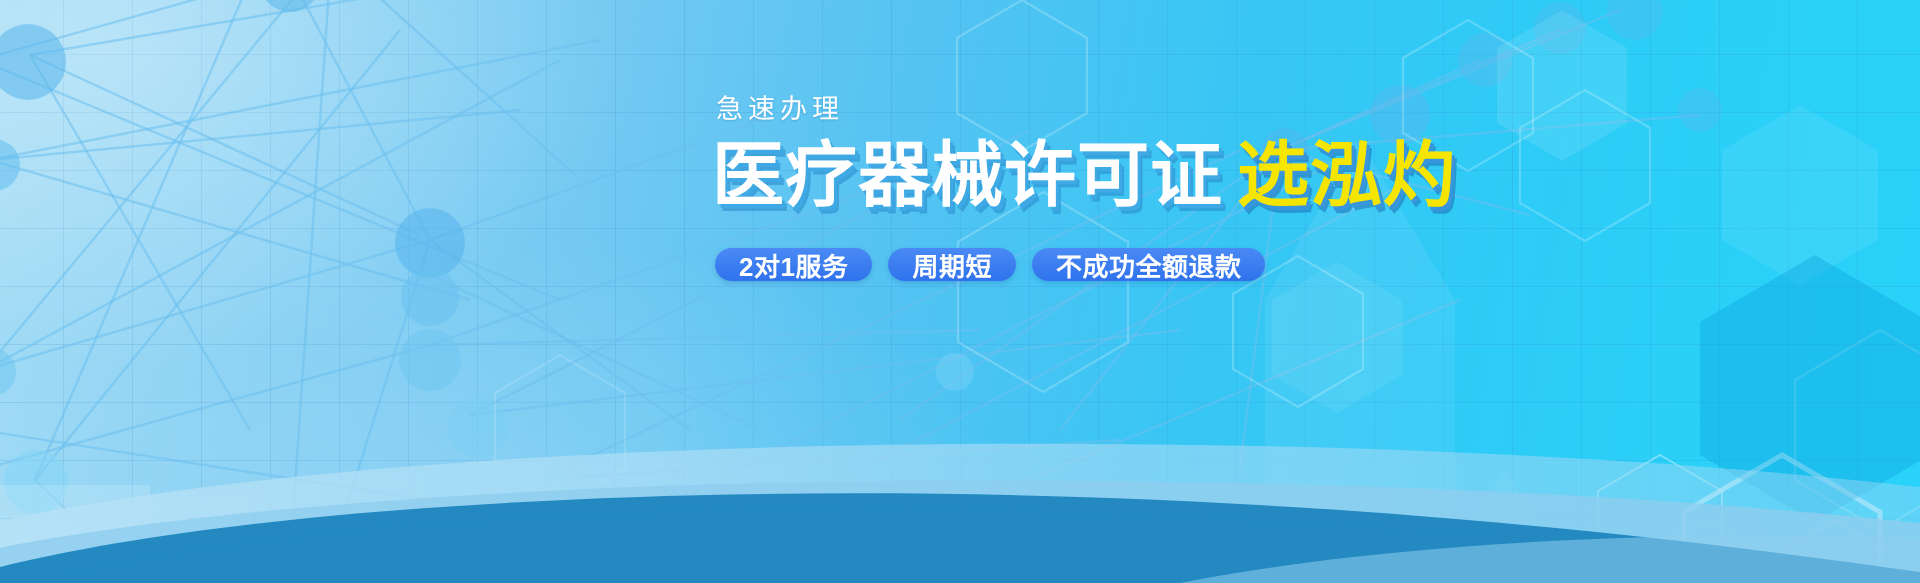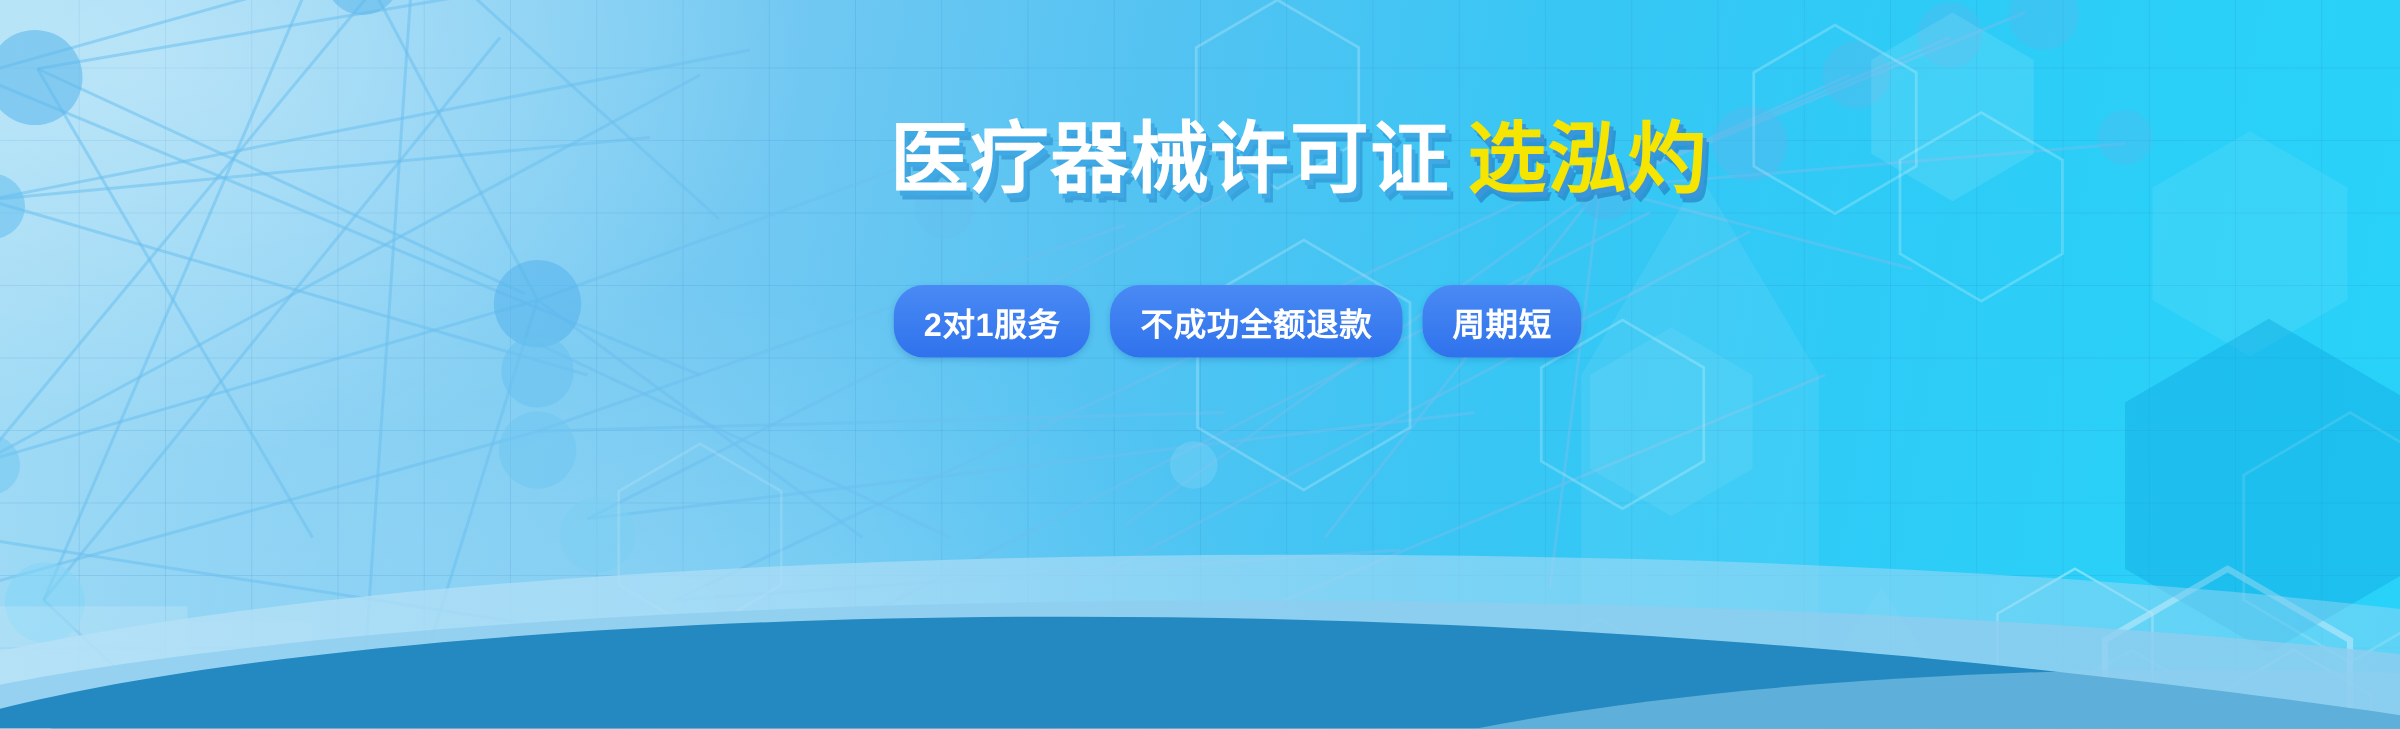--- a/index.html
+++ b/index.html
@@ -71,21 +71,21 @@
     line-height: 1;
     color: #ffffff;
     letter-spacing: 5px;
     margin: 0 0 16px 4px;
     text-shadow: 0 1px 2px rgba(30,110,180,0.32);
     font-weight: 400;
   }
 
   .headline {
     margin: 0;
-    font-size: 63px;
+    font-size: 72px;
     line-height: 1.02;
     font-weight: 700;
     white-space: nowrap;
     letter-spacing: 1px;
     font-family: "DejaVu Sans", "Liberation Sans", sans-serif;
   }
   .headline .w {
     color: #ffffff;
     text-shadow:
        3px 4px 0 #3fa9e5,
@@ -103,31 +103,30 @@
   .pills {
     display: flex;
     gap: 16px;
     margin-top: 36px;
     margin-left: 3px;
   }
   .pill {
     display: inline-flex;
     align-items: center;
     justify-content: center;
-    height: 58px;
+    height: 33px;
     padding: 0 24px;
     border-radius: 24px;
     background: linear-gradient(180deg, #4a8af5 0%, #2f72ec 100%);
     color: #ffffff;
     font-size: 26px;
     font-weight: 700;
     letter-spacing: 0.5px;
     white-space: nowrap;
     box-shadow: 0 2px 5px rgba(20,70,150,0.22);
-    margin-top: 32px;
   }
 </style>
 </head>
 <body>
 
 <div class="banner">
 
   <div class="grid"></div>
 
   <div class="wash"></div>
@@ -265,25 +264,26 @@
       <path d="M -40 583 L -40 556 C 240 494 780 468 1350 486 C 1610 494 1830 512 1960 528 L 1960 583 Z" fill="#8fcdef" fill-opacity="0.80"></path>
       <path d="M -40 583 L -40 578 C 180 512 660 478 1160 500 C 1480 514 1760 548 1960 578 L 1960 583 Z" fill="#2389c0"></path>
       <path d="M -40 583 L 40 583 C 260 520 700 496 1160 516 C 1500 530 1780 560 1960 583 L 1960 583 Z" fill="#2389c0" fill-opacity="0.9"></path>
 
       <path d="M 1180 583 C 1400 540 1700 528 1960 540 L 1960 583 Z" fill="#8fcdef" fill-opacity="0.55"></path>
     </g>
   </svg>
 
   <div class="content">
 
+    <p class="eyebrow">急速办理</p>
 
     <h1 class="headline">
       <span class="w">医疗器械许可证</span><span class="y">选泓灼</span>
     </h1>
 
     <div class="pills">
       <span class="pill">2对1服务</span>
+      <span class="pill">周期短</span>
       <span class="pill">不成功全额退款</span>
-      <span class="pill">周期短</span>
     </div>
 
   </div>
 </div>
 
 </body></html>

